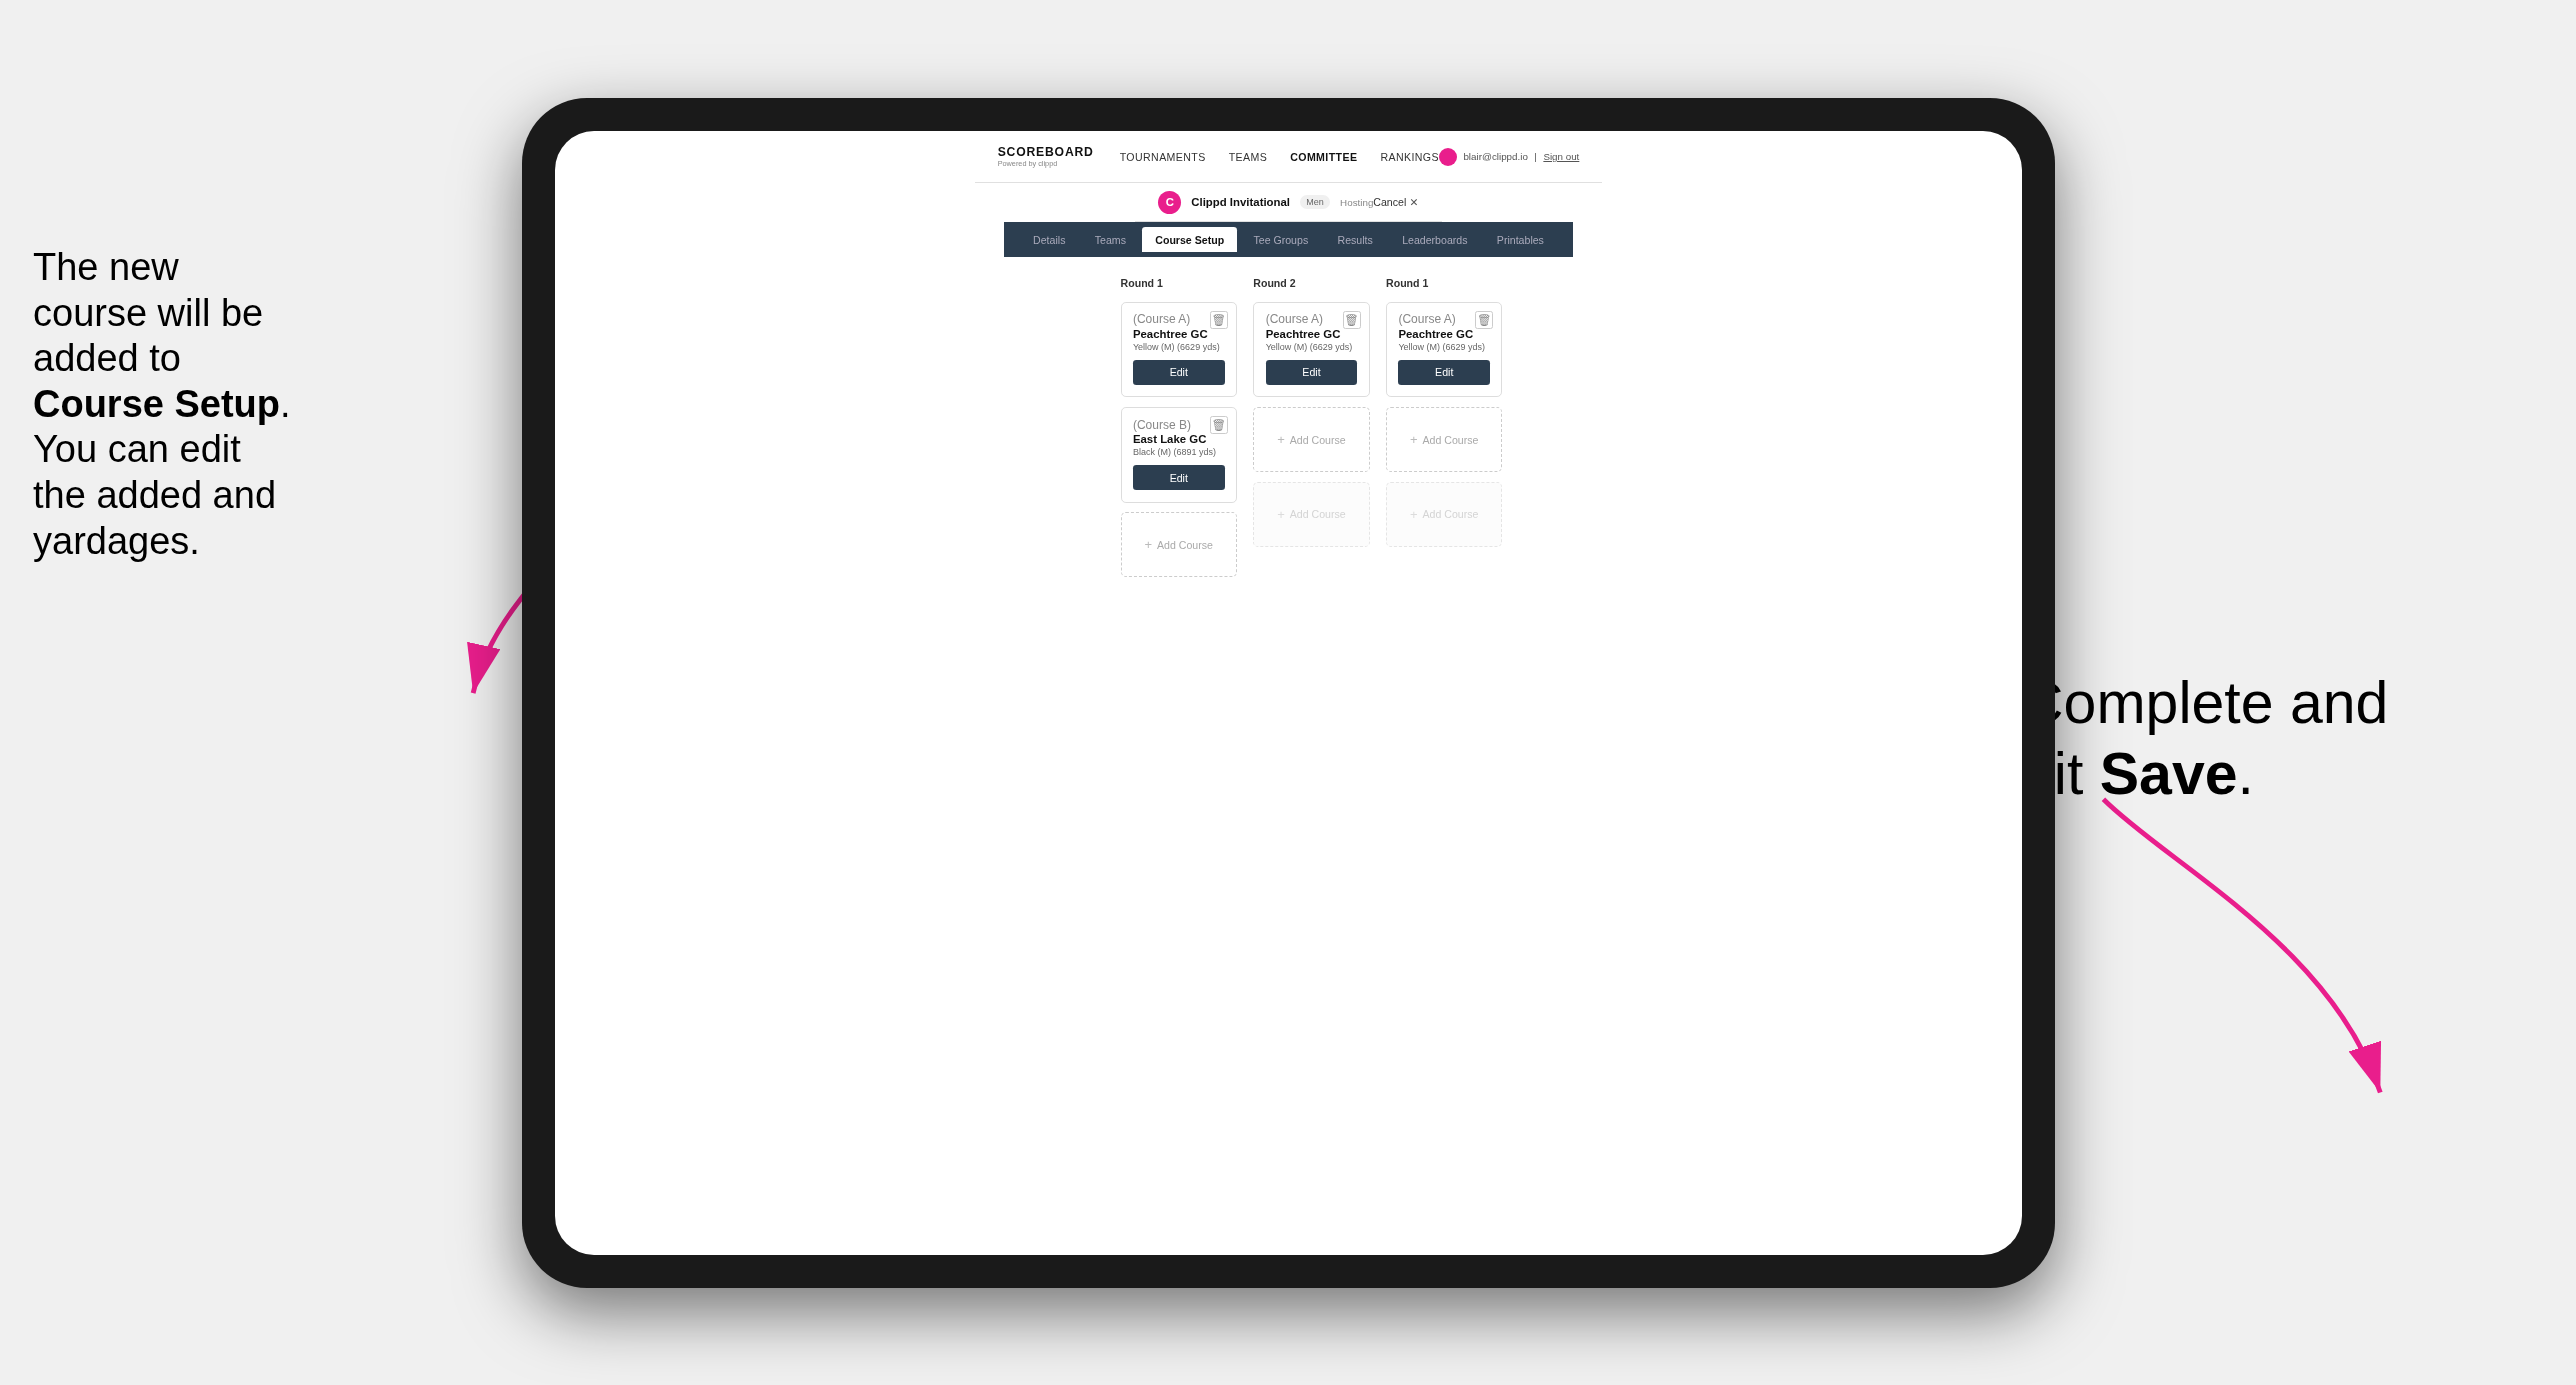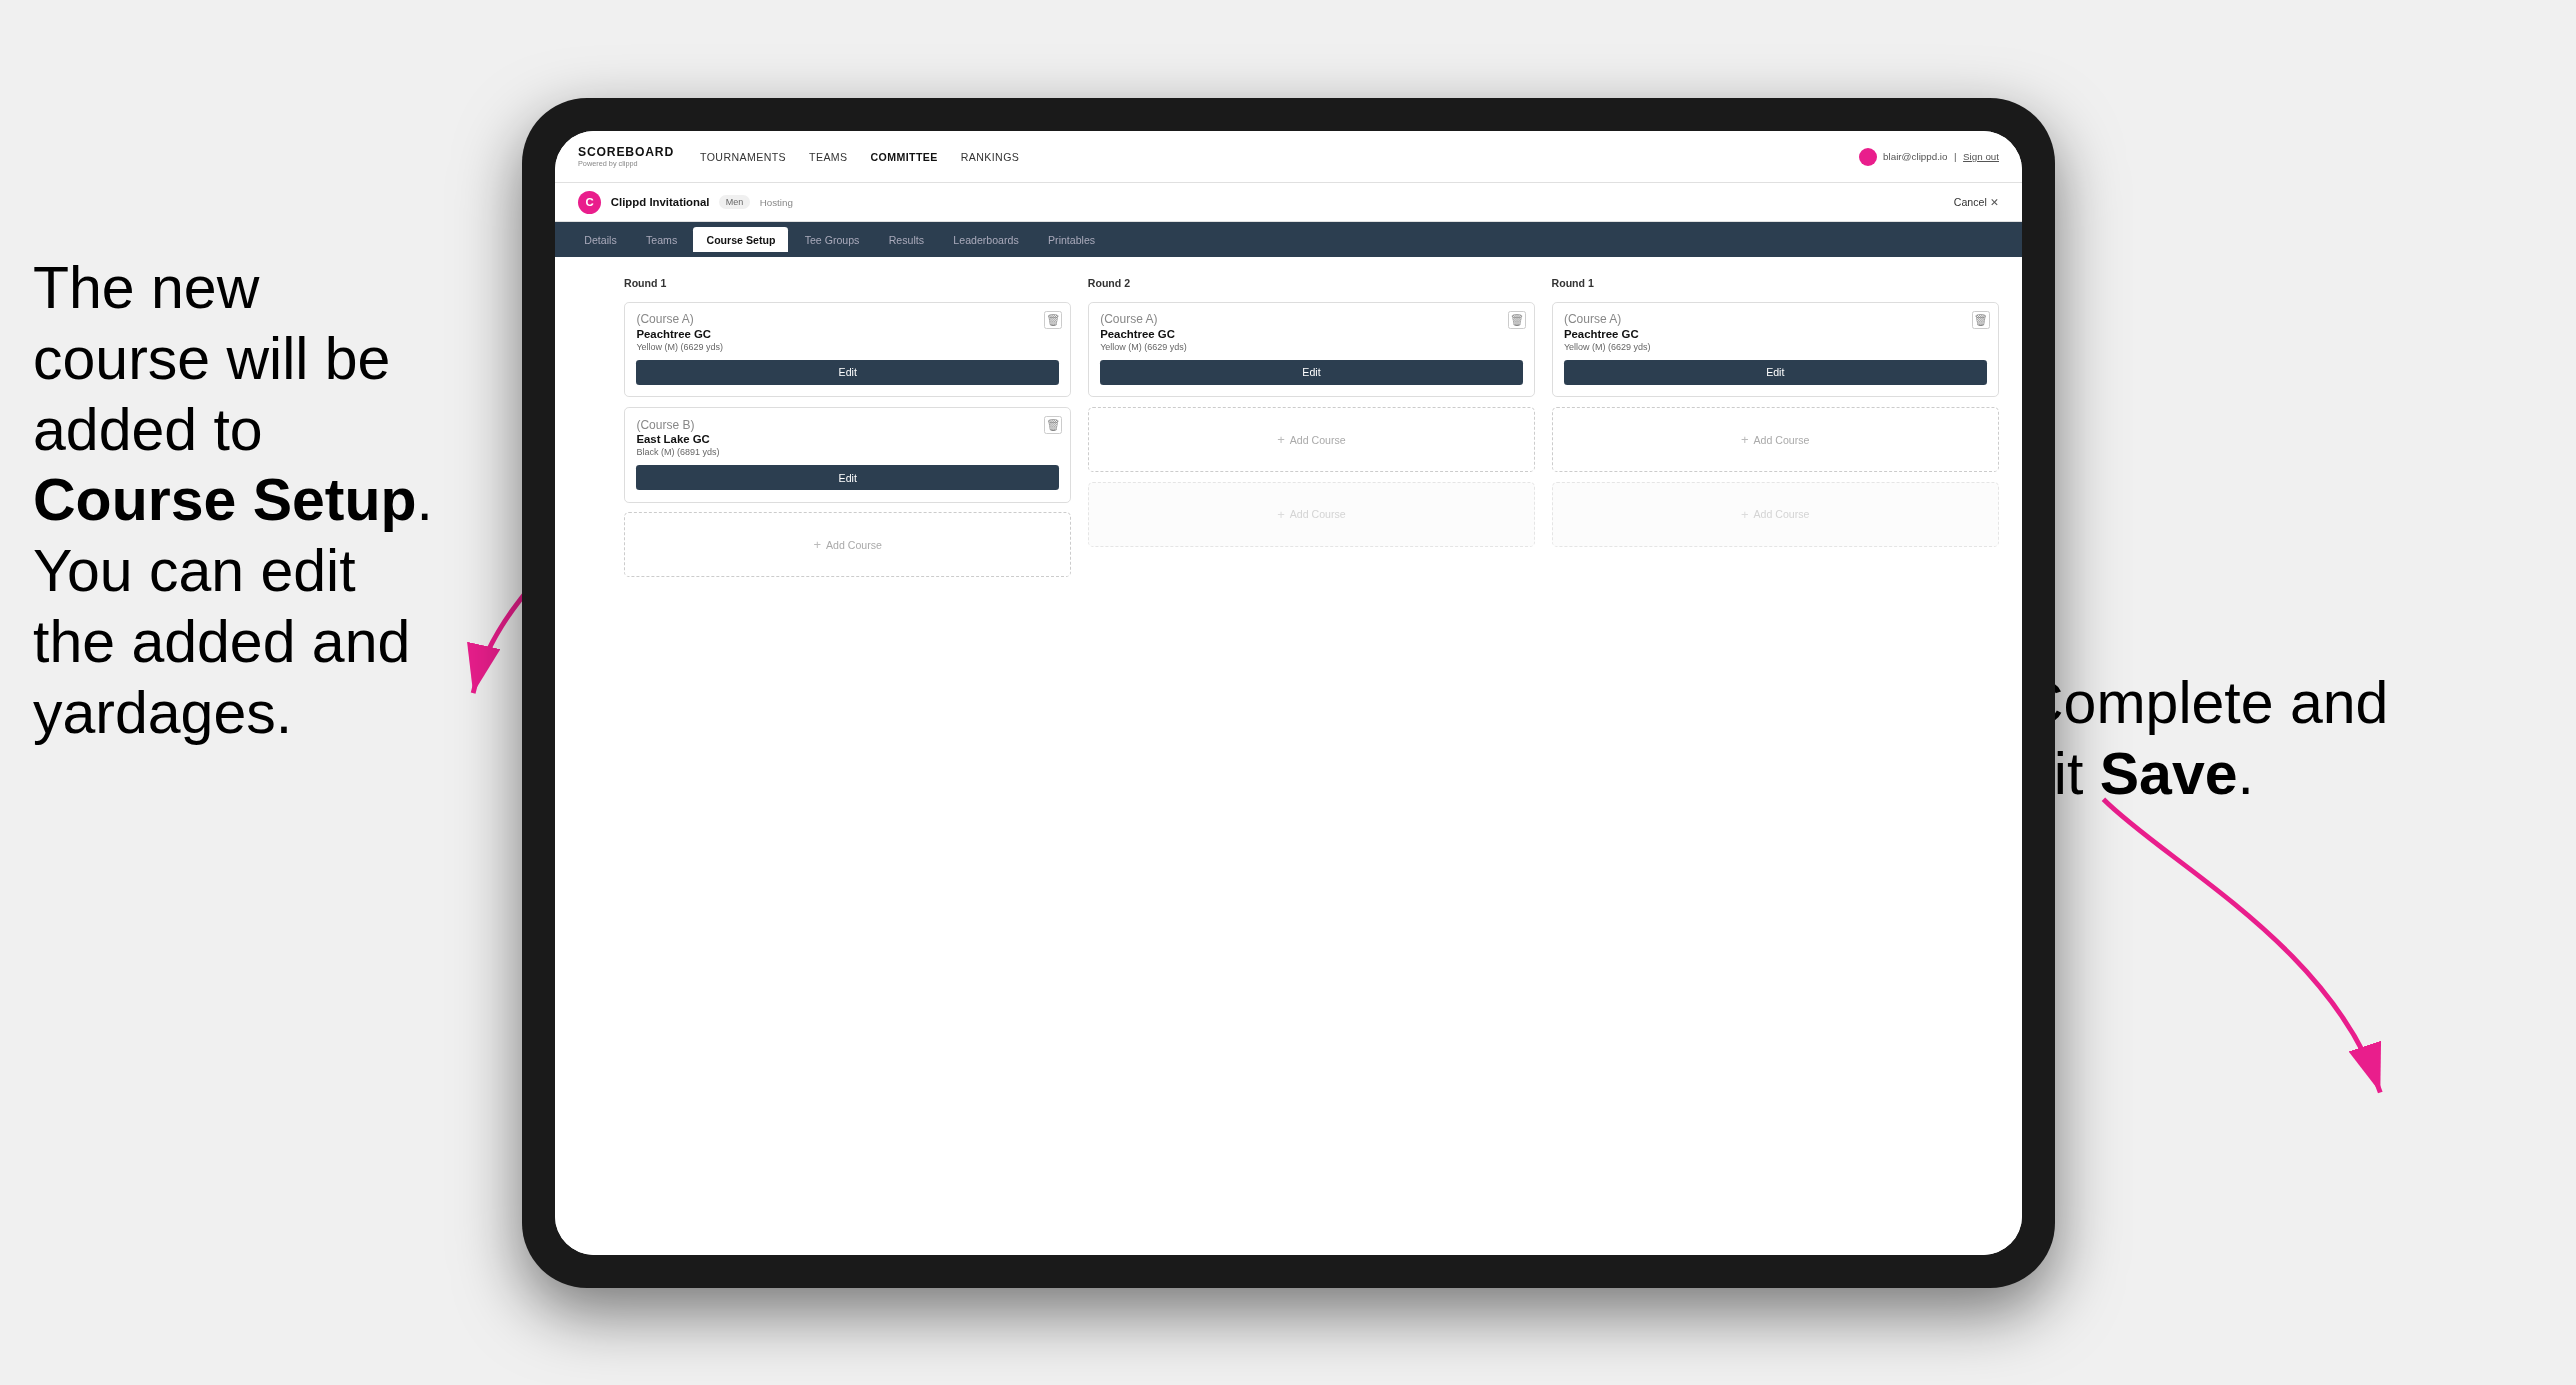--- a/index.html
+++ b/index.html
@@ -9,22 +9,22 @@
       width: 2576px;
       height: 1386px;
       position: relative;
       overflow: hidden;
     }
 
     
     .annotation-left {
       position: absolute;
       left: 33px;
-      top: 253px;
-      font-size: 59px;
+      top: 245px;
+      font-size: 38px;
       line-height: 1.2;
       color: #000;
       width: 473px;
     }
     .annotation-left strong {
       font-weight: 900;
     }
 
     
     .annotation-right {
@@ -55,20 +55,21 @@
     }
 
     .tablet-screen {
       width: 100%;
       height: 100%;
       background: #fff;
       border-radius: 39px;
       overflow: hidden;
       display: flex;
       flex-direction: column;
+      align-items: center;
     }
 
     
     .top-nav {
       background: #fff;
       border-bottom: 0.8px solid #e0e0e0;
       padding: 0 23px;
       height: 52px;
       display: flex;
       align-items: center;

